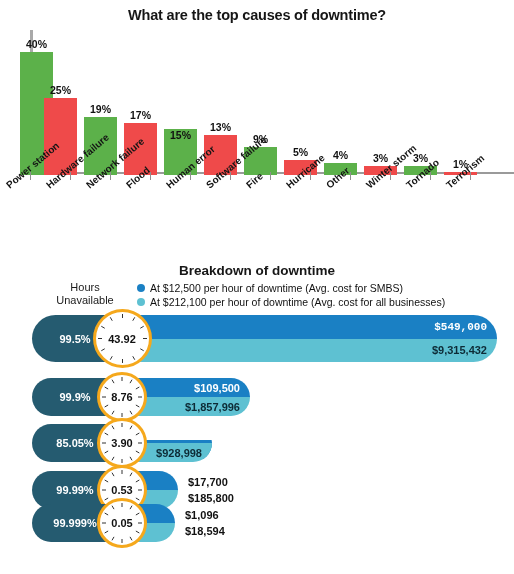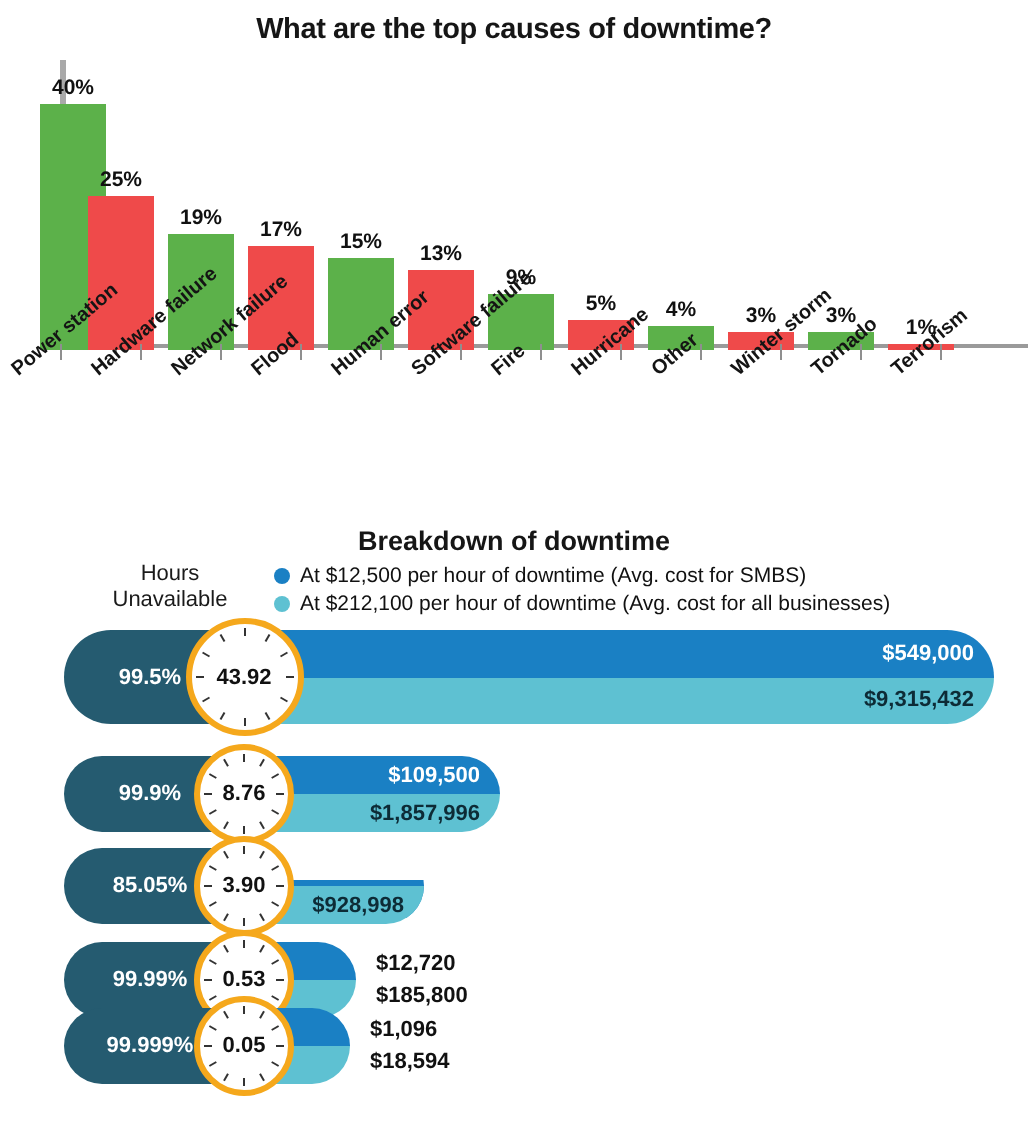--- a/index.html
+++ b/index.html
@@ -119,21 +119,21 @@
       <div class="bar-slot" style="left: 84px; width: 33px; height: 58px;">
         <div class="bar" style="height: 58px; background: rgb(92, 177, 74);"></div>
         <div class="bar-val" style="bottom: 60px;">19%</div>
       </div>
       <div class="bar-slot" style="left: 124px; width: 33px; height: 52px;">
         <div class="bar" style="height: 52px; background: rgb(239, 74, 74);"></div>
         <div class="bar-val" style="bottom: 54px;">17%</div>
       </div>
       <div class="bar-slot" style="left: 164px; width: 33px; height: 46px;">
         <div class="bar" style="height: 46px; background: rgb(92, 177, 74);"></div>
-        <div class="bar-val" style="bottom: 48px;">15%</div>
+        <div class="bar-val" style="bottom: 34px;">15%</div>
       </div>
       <div class="bar-slot" style="left: 204px; width: 33px; height: 40px;">
         <div class="bar" style="height: 40px; background: rgb(239, 74, 74);"></div>
         <div class="bar-val" style="bottom: 42px;">13%</div>
       </div>
       <div class="bar-slot" style="left: 244px; width: 33px; height: 28px;">
         <div class="bar" style="height: 28px; background: rgb(92, 177, 74);"></div>
         <div class="bar-val" style="bottom: 30px;">9%</div>
       </div>
       <div class="bar-slot" style="left: 284px; width: 33px; height: 15px;">
@@ -184,21 +184,21 @@
       </div>
       <div class="legend-row">
         <span class="legend-dot" style="background: rgb(94, 193, 210);"></span>
         <span class="legend-text">At $212,100 per hour of downtime (Avg. cost for all businesses)</span>
       </div>
     </div>
   <div id="chart2-rows">
       <div class="row" style="top: 315px; height: 47px; width: 514px;">
         <div class="barwrap" style="left: 96px; width: 401px; height: 47px; border-radius: 0px 23.5px 23.5px 0px;">
           <div class="bar-top" style="top: 0px; height: 23.5px;">
-            <span class="cost-in white" style="margin-right: 10px;">$549,000</span>
+            <span class="cost-in white" style="margin-right: 10px; font-family: Liberation Mono, monospace;">$549,000</span>
           </div>
           <div class="bar-bot" style="top: 23.5px; height: 23.5px;">
             <span class="cost-in dark" style="margin-right: 10px;">$9,315,432</span>
           </div>
         </div>
         <div class="pill" style="width: 110px; height: 47px; border-radius: 23.5px;">
           <span class="pill-text">99.5%</span>
         </div>
         <div class="clock" style="width: 53px; height: 53px; left: 92.5px; top: -6px;">
           <svg width="53" height="53">
@@ -276,21 +276,21 @@
             <line x1="13.999999999999993" y1="8.143593539448986" x2="11.999999999999991" y2="4.6794919243112325" stroke="#333" stroke-width="1"></line>
           </svg>
           <span class="clock-val">3.90</span>
         </div>
       </div>
       <div class="row" style="top: 471px; height: 38px; width: 514px;">
         <div class="barwrap" style="left: 96px; width: 82px; height: 38px; border-radius: 0px 19px 19px 0px;">
           <div class="bar-top" style="top: 0px; height: 19px;"></div>
           <div class="bar-bot" style="top: 19px; height: 19px;"></div>
         </div>
-        <div class="cost-out" style="left: 188px; top: 5px;">$12,720</div>
+        <div class="cost-out" style="left: 188px; top: 5px;">$17,700</div>
         <div class="cost-out" style="left: 188px; top: 21px;">$185,800</div>
         <div class="pill" style="width: 110px; height: 38px; border-radius: 19px;">
           <span class="pill-text">99.99%</span>
         </div>
         <div class="clock" style="width: 44px; height: 44px; left: 97px; top: -6px;">
           <svg width="44" height="44">
             <line x1="22" y1="6" x2="22" y2="2" stroke="#333" stroke-width="1"></line>
             <line x1="30" y1="8.14359353944898" x2="32" y2="4.679491924311225" stroke="#333" stroke-width="1"></line>
             <line x1="35.856406460551014" y1="13.999999999999998" x2="39.32050807568877" y2="11.999999999999998" stroke="#333" stroke-width="1"></line>
             <line x1="38" y1="22" x2="42" y2="22" stroke="#333" stroke-width="1"></line>

